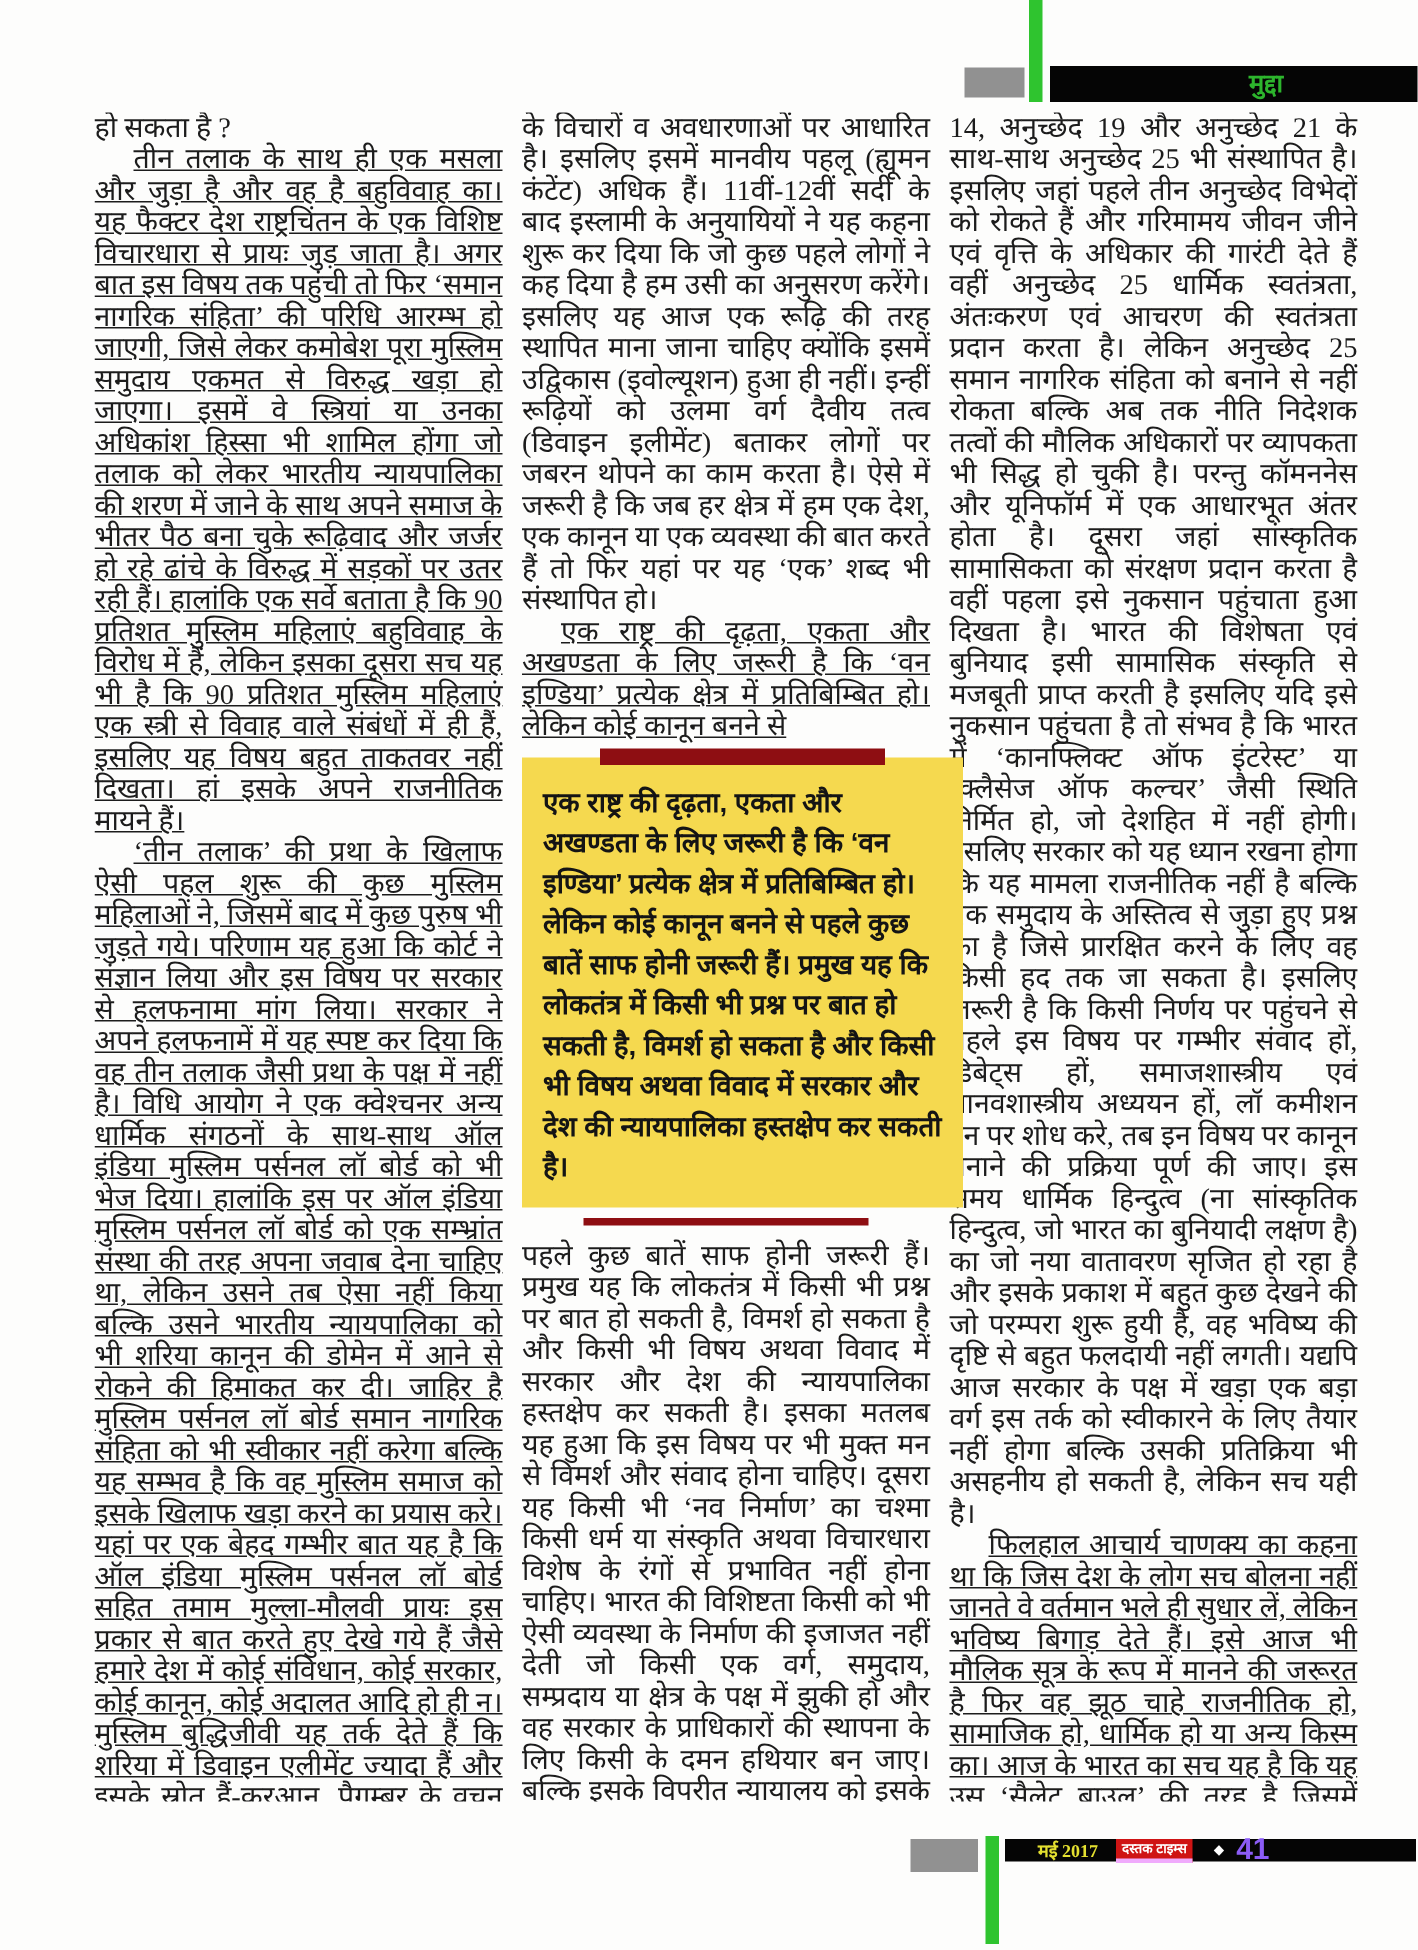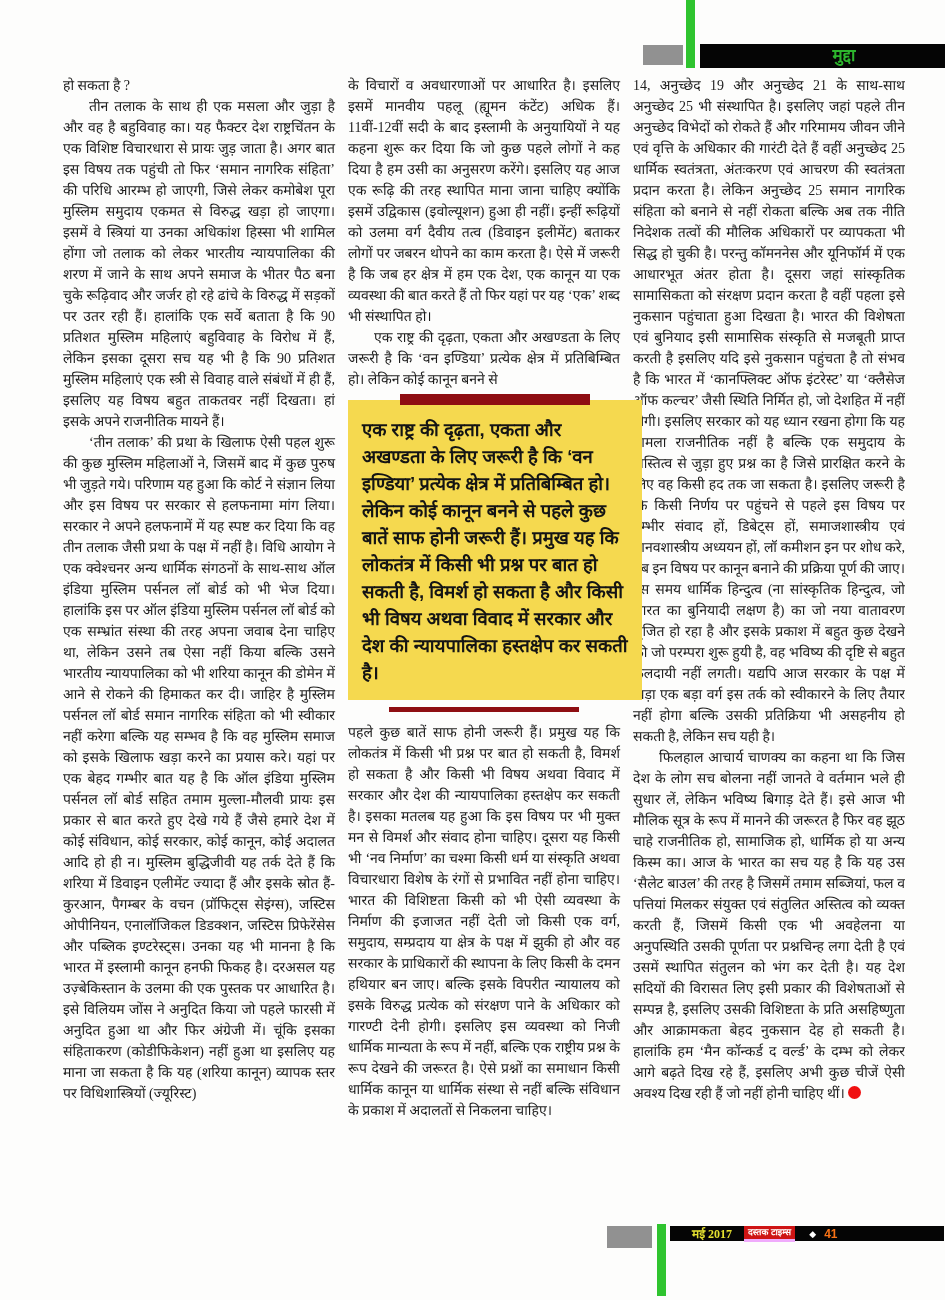--- a/index.html
+++ b/index.html
@@ -17,28 +17,28 @@
   
   .ftr-gray{position:absolute;left:607px;top:1226px;width:45px;height:22px;background:#919191;}
   .ftr-green{position:absolute;left:657px;top:1224px;width:9px;height:72px;background:#2fc42f;}
   .ftr-bar{position:absolute;left:670px;top:1226px;width:274px;height:15px;background:#050505;
            display:flex;align-items:center;}
   .ftr-date{color:#e4e030;font-weight:bold;font-size:12px;margin-left:22px;white-space:nowrap;}
   .logo{display:inline-block;background:#cf1414;border-bottom:3px solid #f0abfc;
         color:#fff;font-weight:bold;font-size:9px;line-height:11px;padding:1px 4px;
         margin-left:12px;white-space:nowrap;font-family:"Liberation Sans","DejaVu Sans",sans-serif;}
   .ftr-sep{color:#ffffff;font-size:9px;margin-left:14px;}
-  .ftr-page{color:#f97316;font-weight:bold;font-size:12px;margin-left:8px;
+  .ftr-page{color:#8b5cf6;font-weight:bold;font-size:20px;margin-left:8px;
             font-family:"Liberation Sans","DejaVu Sans",sans-serif;}
   
   .content{position:absolute;left:63px;top:75px;width:842px;height:1126px;overflow:hidden;
            display:flex;gap:13px;}
   .col{width:272px;flex:0 0 272px;}
-  .col p{margin:0;font-size:14px;line-height:21px;text-align:justify;}
-  .ind{text-indent:26px;}
+  .col p{margin:0;font-size:19px;line-height:21px;text-align:justify;}
+  .ind{text-indent:26px;text-decoration:underline;}
   
   .pullquote{position:relative;background:#f5d94f;margin:10px -22px 4px 0;
              padding:16px 14px 14px 14px;}
   .pq-topbar{position:absolute;left:50%;top:-6px;transform:translateX(-50%);
              width:190px;height:11px;background:#8e0e12;}
   .pq-text{font-family:"Liberation Sans","DejaVu Sans",sans-serif;
            font-weight:bold;font-size:18.5px;line-height:27px;color:#141414;text-align:left;}
   .pq-rule{width:190px;height:5px;background:#8e0e12;margin:7px auto 10px auto;}
   
   .end-dot{display:inline-block;width:13px;height:13px;border-radius:50%;

